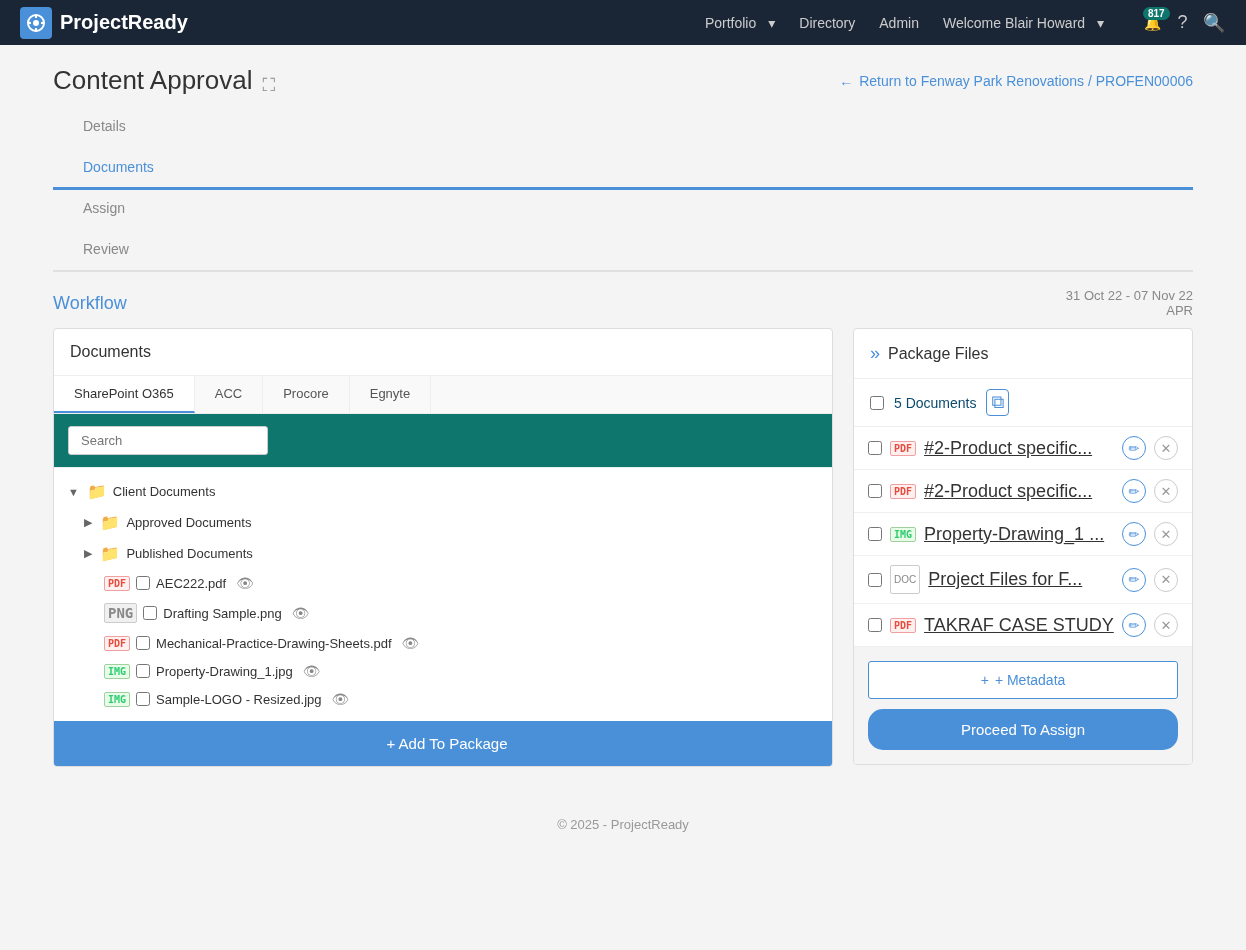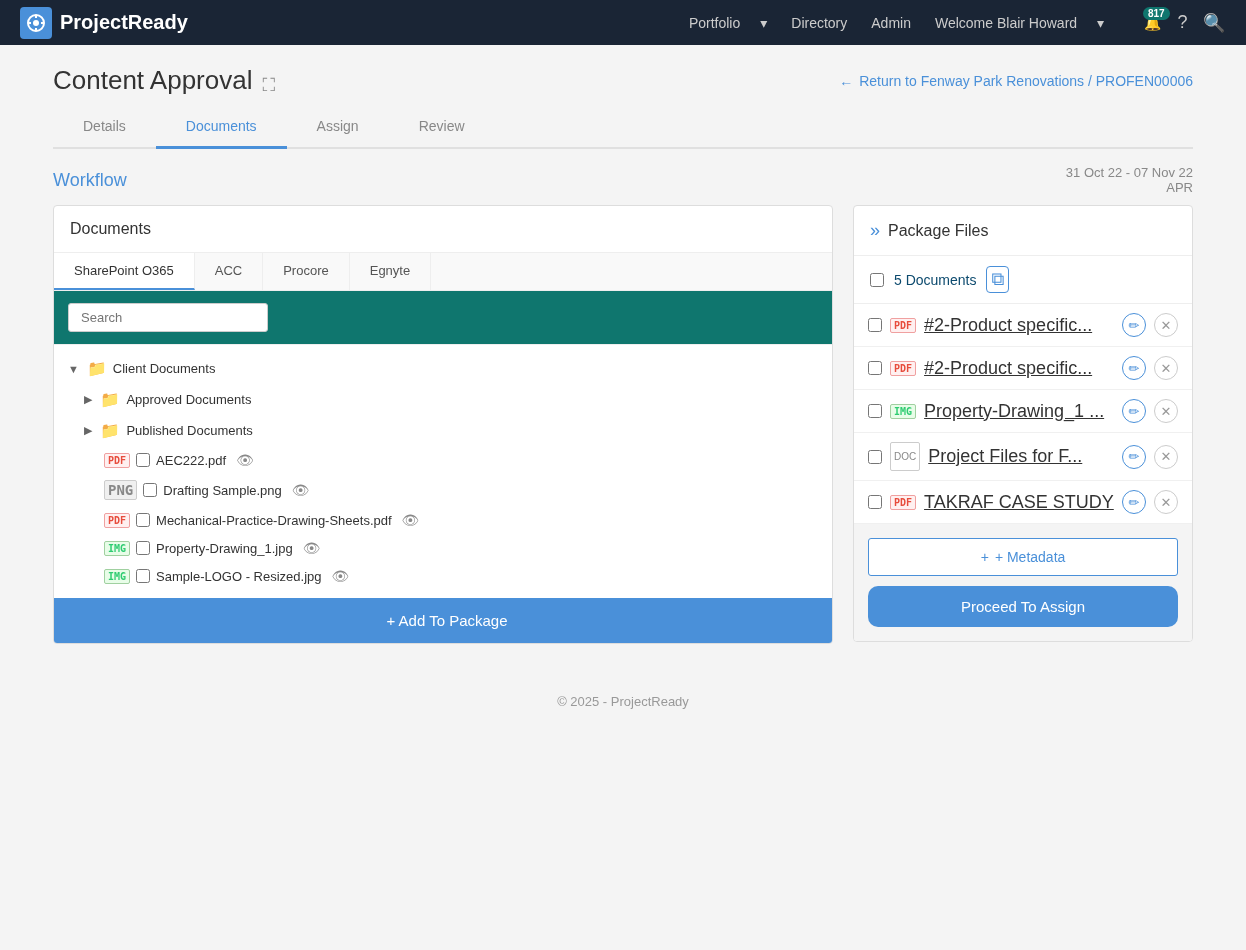--- a/index.html
+++ b/index.html
@@ -34,21 +34,21 @@
     }
     .topnav-links {
       display: flex;
       align-items: center;
       gap: 24px;
       margin-left: auto;
     }
     .topnav-link {
       color: #ccc;
       cursor: pointer;
-      display: flex; align-items: flex-end; gap: 20px;
+      display: flex; align-items: flex-end; gap: 12px;
       font-size: 14px;
     }
     .topnav-right {
       display: flex;
       align-items: center;
       gap: 16px;
       margin-left: 10px;
     }
     .notif-btn {
       position: relative;
@@ -106,20 +106,21 @@
       align-items: center;
       gap: 6px;
       font-size: 14px;
     }
 
     
     .tabs {
       display: flex;
       border-bottom: 2px solid #e0e0e0;
       margin-bottom: 0;
+      flex-direction: column;
     }
     .tab {
       padding: 12px 30px;
       cursor: pointer;
       color: #888;
       font-size: 14px;
       border-bottom: 3px solid transparent;
       margin-bottom: -2px;
     }
     .tab.active {
@@ -337,21 +338,21 @@
       display: flex;
       align-items: center;
       justify-content: center;
       gap: 6px;
     }
     .proceed-btn {
       background: #4a90d9;
       border: none;
       color: #fff;
       padding: 12px;
-      border-radius: 10px;
+      border-radius: 15px;
       cursor: pointer;
       font-size: 15px;
       font-weight: 500;
     }
 
     
     .footer {
       text-align: center;
       color: #999;
       font-size: 13px;

